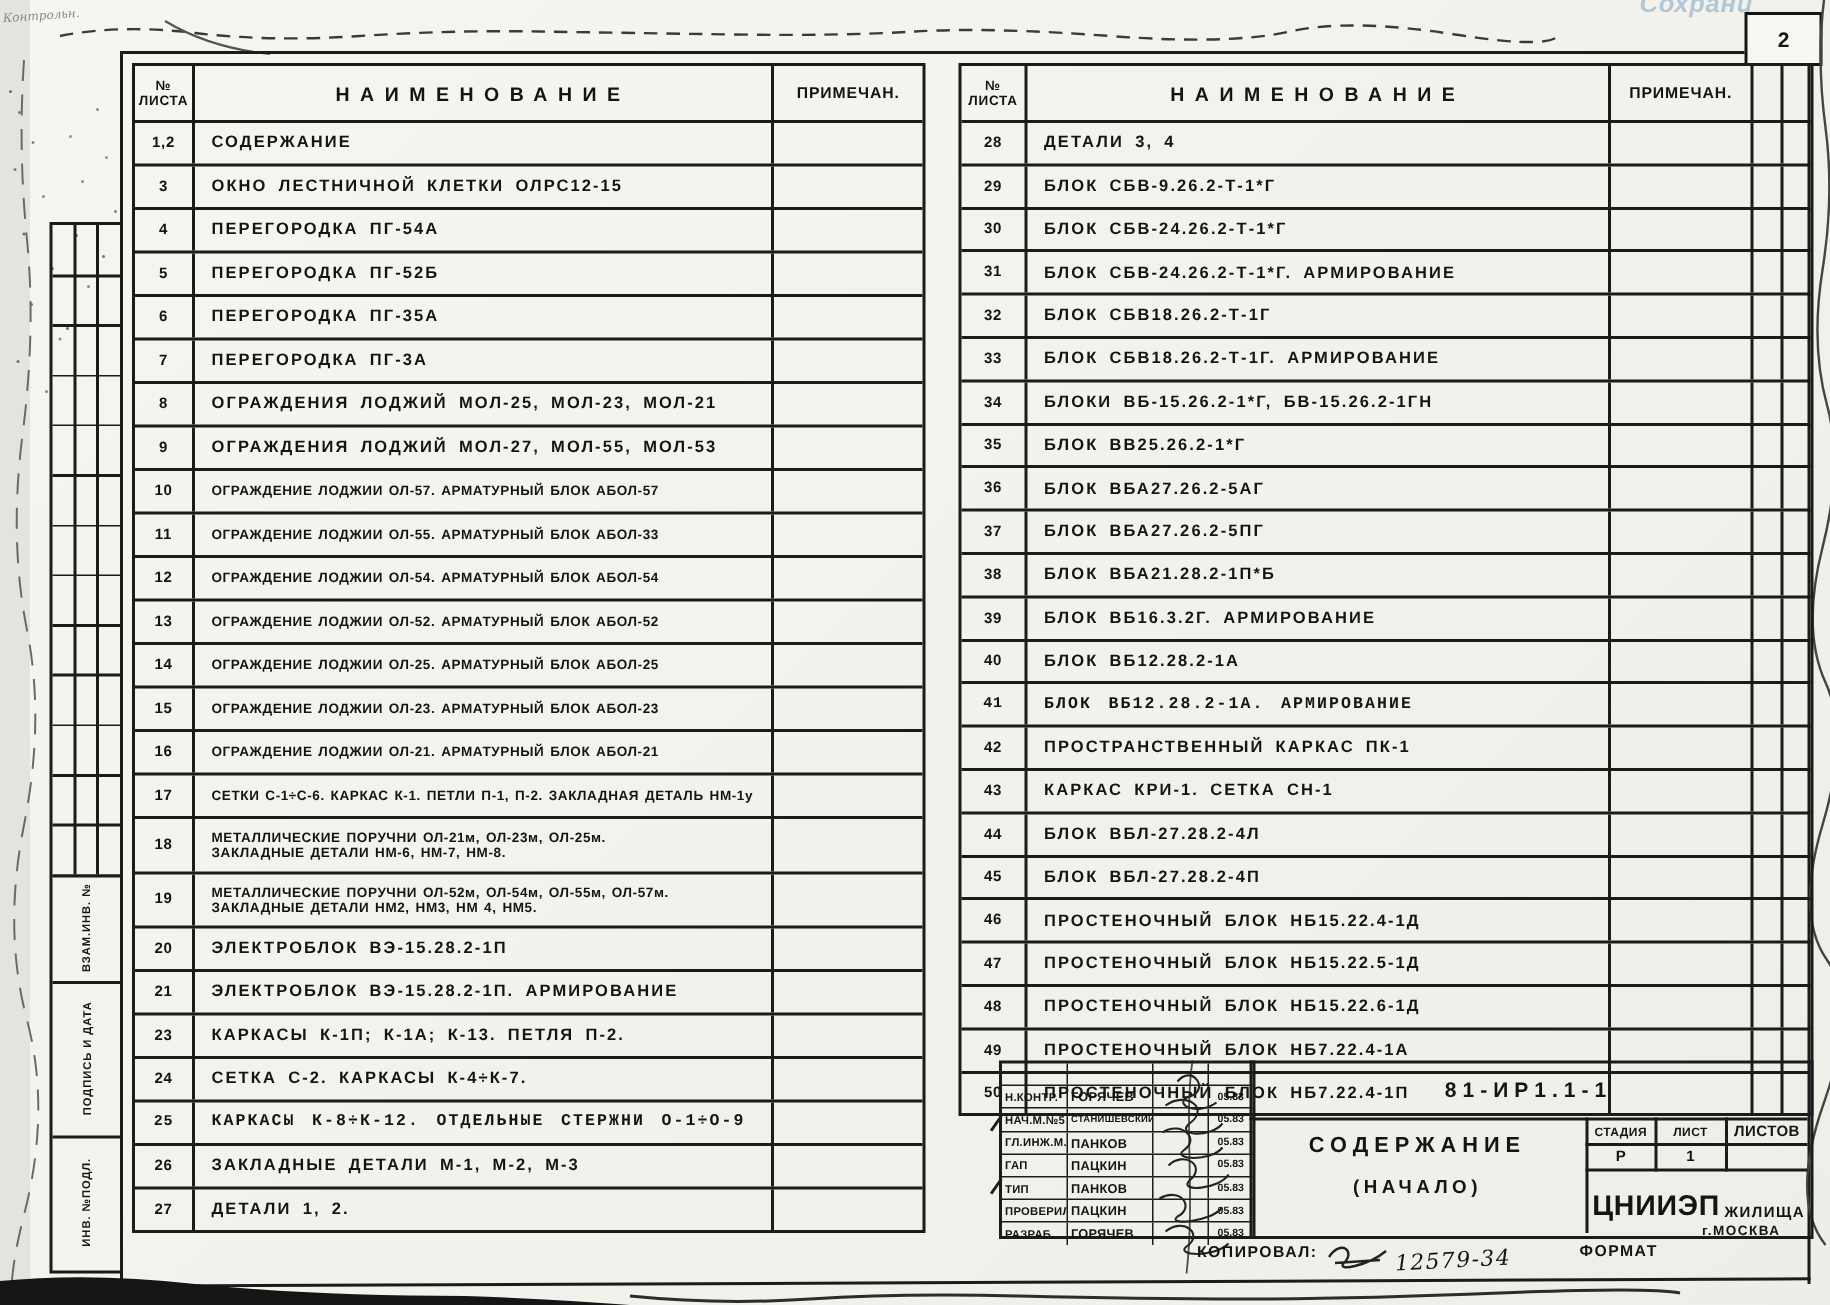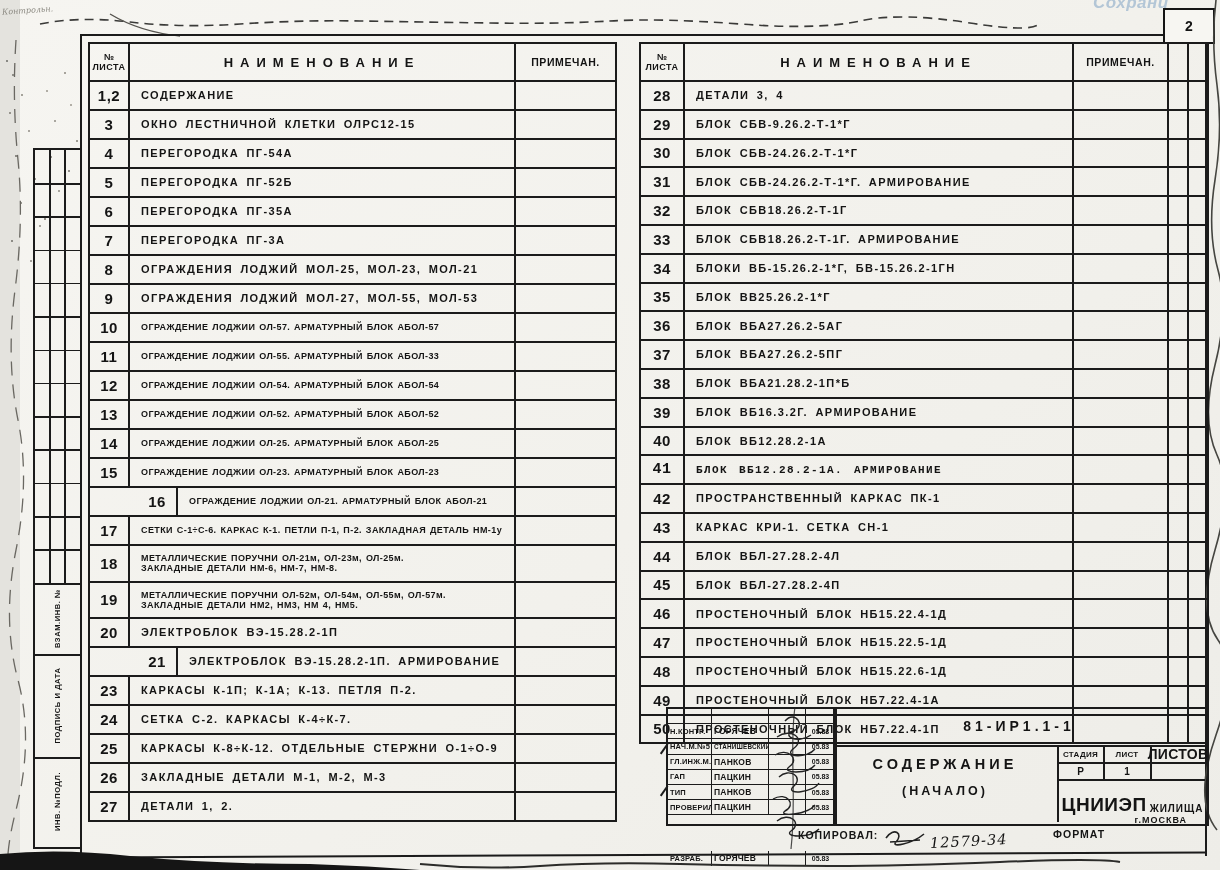--- a/index.html
+++ b/index.html
@@ -11,37 +11,37 @@
   svg{position:absolute;overflow:visible;}
   .ln{position:absolute;background:#1b1b1b;}
   .stencil{font-weight:700;}
   
   .sheet-table{position:absolute;border:2px solid #1b1b1b;background:transparent;}
   .thead{display:grid;border-bottom:2px solid #1b1b1b;height:36px;}
   .trow{display:grid;border-bottom:2px solid #1b1b1b;height:27px;}
   .trow:last-child{border-bottom:none;}
   .lt .thead,.lt .trow{grid-template-columns:40px 1fr 101px;}
   .rt .thead,.rt .trow{grid-template-columns:44px 1fr 95px 20px 20px;}
-  .c-no{border-right:2px solid #1b1b1b;font-size:15px;font-weight:700;
+  .c-no{border-right:2px solid #1b1b1b;font-size:10px;font-weight:700;
         display:flex;align-items:center;justify-content:center;letter-spacing:.5px;}
   .c-name{display:flex;flex-direction:column;justify-content:center;
           padding-left:11px;font-weight:700;font-size:11px;letter-spacing:1.4px;word-spacing:3px;line-height:1.12;}
   .c-name.small{font-size:9px;letter-spacing:.4px;word-spacing:1px;}
   .c-note{border-left:2px solid #1b1b1b;}
   .c-x1,.c-x2{border-left:2px solid #1b1b1b;}
   .hd-no{border-right:2px solid #1b1b1b;display:flex;flex-direction:column;align-items:center;justify-content:center;
          font-size:9px;font-weight:700;line-height:1.15;letter-spacing:.5px;}
   .hd-name{display:flex;align-items:center;justify-content:center;font-size:13px;font-weight:700;letter-spacing:7px;}
   .hd-note{border-left:2px solid #1b1b1b;display:flex;align-items:center;justify-content:center;
            font-size:10.5px;font-weight:700;letter-spacing:.6px;}
   
   .tb-line{position:absolute;background:#1b1b1b;}
   .sig-table{position:absolute;left:666px;top:707px;width:167px;height:115px;border:2px solid #1b1b1b;}
   .sig-row{display:grid;grid-template-columns:44px 57px 37px 1fr;border-bottom:1.5px solid #1b1b1b;height:14.2px;}
-  .sig-row:last-child{border-bottom:none;margin-top:36px;}
+  .sig-row:last-child{border-bottom:none;}
   .sig-row>div{border-right:1.5px solid #1b1b1b;display:flex;align-items:center;overflow:hidden;}
   .sig-row>div:last-child{border-right:none;}
   .sg-role{font-size:7.5px;font-weight:700;padding-left:2px;letter-spacing:.2px;}
   .sg-name{font-size:8.5px;font-weight:700;padding-left:2px;letter-spacing:.2px;}
   .sg-name.squeeze{font-size:6.3px;}
   .sg-date{font-size:7px;font-weight:700;justify-content:center;}
   .bigcell{position:absolute;display:flex;align-items:center;justify-content:center;font-weight:700;}
   
   .mstrip{position:absolute;left:33px;top:148px;width:45px;height:697px;border:2px solid #1b1b1b;}
   .vlab{position:absolute;left:0;width:45px;display:flex;align-items:center;justify-content:center;}
@@ -219,21 +219,21 @@
           </div>
       <div class="c-note"></div>
     </div>
         <div class="trow" style="height: 27px;">
       <div class="c-no">15</div>
       <div class="c-name small">
             <div class="l1">ОГРАЖДЕНИЕ ЛОДЖИИ ОЛ-23. АРМАТУРНЫЙ БЛОК АБОЛ-23</div>
           </div>
       <div class="c-note"></div>
     </div>
-        <div class="trow" style="height: 27px; padding-left: 48px;">
+        <div class="trow" style="height: 27px;">
       <div class="c-no">16</div>
       <div class="c-name small">
             <div class="l1">ОГРАЖДЕНИЕ ЛОДЖИИ ОЛ-21. АРМАТУРНЫЙ БЛОК АБОЛ-21</div>
           </div>
       <div class="c-note"></div>
     </div>
         <div class="trow" style="height: 27px;">
       <div class="c-no">17</div>
       <div class="c-name small">
             <div class="l1">СЕТКИ С-1÷С-6. КАРКАС К-1. ПЕТЛИ П-1, П-2. ЗАКЛАДНАЯ ДЕТАЛЬ НМ-1у</div>
@@ -256,42 +256,42 @@
           </div>
       <div class="c-note"></div>
     </div>
         <div class="trow" style="height: 27px;">
       <div class="c-no">20</div>
       <div class="c-name">
             <div class="l1">ЭЛЕКТРОБЛОК  ВЭ-15.28.2-1П</div>
           </div>
       <div class="c-note"></div>
     </div>
-        <div class="trow" style="height: 27px; padding-left: 48px;">
+        <div class="trow" style="height: 27px;">
       <div class="c-no">21</div>
       <div class="c-name">
             <div class="l1">ЭЛЕКТРОБЛОК  ВЭ-15.28.2-1П. АРМИРОВАНИЕ</div>
           </div>
       <div class="c-note"></div>
     </div>
         <div class="trow" style="height: 27px;">
       <div class="c-no">23</div>
       <div class="c-name">
             <div class="l1">КАРКАСЫ К-1П; К-1А; К-13. ПЕТЛЯ П-2.</div>
           </div>
       <div class="c-note"></div>
     </div>
         <div class="trow" style="height: 27px;">
       <div class="c-no">24</div>
       <div class="c-name">
             <div class="l1">СЕТКА С-2. КАРКАСЫ К-4÷К-7.</div>
           </div>
       <div class="c-note"></div>
     </div>
-        <div class="trow" style="height: 27px;">
+        <div class="trow" style="height: 27px; font-family: Liberation Mono, monospace;">
       <div class="c-no">25</div>
       <div class="c-name">
             <div class="l1">КАРКАСЫ К-8÷К-12. ОТДЕЛЬНЫЕ СТЕРЖНИ О-1÷О-9</div>
           </div>
       <div class="c-note"></div>
     </div>
         <div class="trow" style="height: 27px;">
       <div class="c-no">26</div>
       <div class="c-name">
             <div class="l1">ЗАКЛАДНЫЕ ДЕТАЛИ М-1, М-2, М-3</div>
@@ -590,21 +590,21 @@
   <div class="tb-line" style="left:1057px;top:779px;width:148px;height:2px;"></div>
   <div class="tb-line" style="left:1103px;top:745px;width:2px;height:36px;"></div>
   <div class="tb-line" style="left:1150px;top:745px;width:2px;height:36px;"></div>
 
   <div class="bigcell" style="left:833px;top:709px;width:372px;height:34px;font-size:14px;letter-spacing:4px;text-align:center;">81-ИР1.1-1</div>
   <div class="bigcell" style="left:833px;top:752px;width:224px;height:24px;font-size:14.5px;letter-spacing:4px;">СОДЕРЖАНИЕ</div>
   <div class="bigcell" style="left:833px;top:780px;width:224px;height:22px;font-size:12.5px;letter-spacing:3px;">(НАЧАЛО)</div>
 
   <div class="bigcell" style="left:1058px;top:746px;width:45px;height:16px;font-size:8px;letter-spacing:.3px;">СТАДИЯ</div>
   <div class="bigcell" style="left:1104px;top:746px;width:46px;height:16px;font-size:8px;letter-spacing:.3px;">ЛИСТ</div>
-  <div class="bigcell" style="left:1151px;top:746px;width:54px;height:16px;font-size:14px;letter-spacing:.3px;">ЛИСТОВ</div>
+  <div class="bigcell" style="left:1151px;top:746px;width:54px;height:16px;font-size:10px;letter-spacing:.3px;">ЛИСТОВ</div>
   <div class="bigcell" style="left:1058px;top:763px;width:45px;height:16px;font-size:10px;">Р</div>
   <div class="bigcell" style="left:1104px;top:763px;width:46px;height:16px;font-size:10px;">1</div>
   <div class="bigcell" style="left:1151px;top:763px;width:54px;height:16px;font-size:10px;"></div>
 
   <div style="position:absolute;left:1060px;top:783px;width:145px;height:38px;display:flex;flex-direction:column;align-items:center;justify-content:center;line-height:1;">
     <div style="display:flex;align-items:flex-end;gap:3px;">
       <span class="stencil" style="font-size:19px;letter-spacing:.5px;">ЦНИИЭП</span>
       <span class="stencil" style="font-size:10px;letter-spacing:1px;margin-top:24px;">ЖИЛИЩА</span>
     </div>
     <span class="stencil" style="font-size:9px;letter-spacing:1px;margin-top:2px;align-self:flex-end;margin-right:18px;">г.МОСКВА</span>

